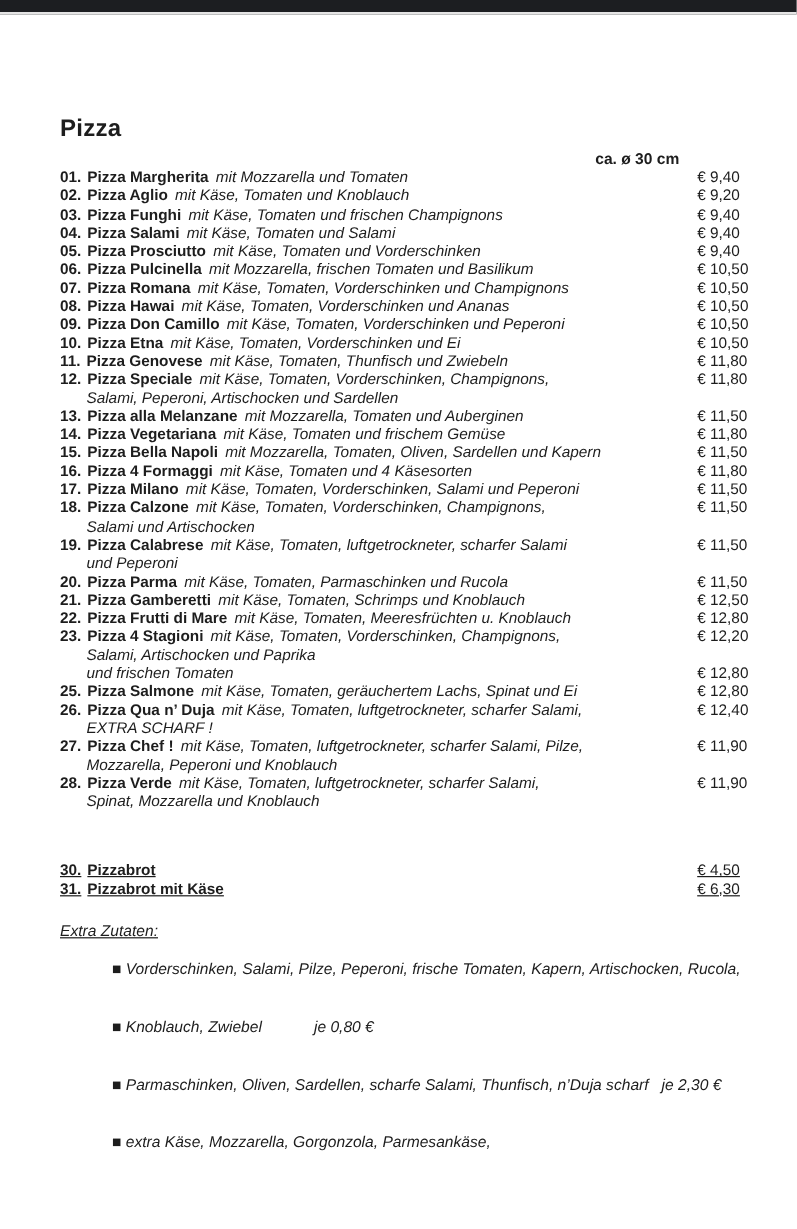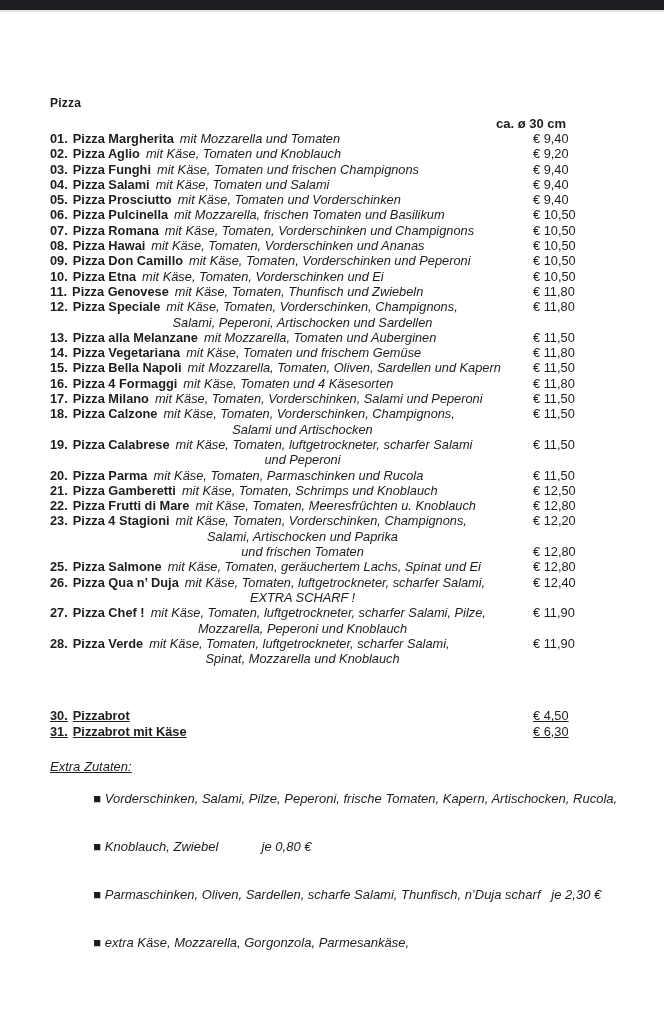--- a/index.html
+++ b/index.html
@@ -4,32 +4,32 @@
 <style>
   html, body { margin: 0; padding: 0; }
   body {
     width: 664px; height: 1024px;
     background: #ffffff;
     color: #1d1d1d;
     font-family: "Liberation Sans", sans-serif;
     overflow: hidden;
   }
   .b { font-weight: bold; }
-  .i { font-style: italic; text-align: center; }
+  .i { font-style: italic; }
 
   .topbar {
     width: 664px; height: 10px;
     background: #1c1e21;
     border-bottom: 2px solid #e4e4e4;
   }
   .content {
     padding: 84px 50px 0 50px;
   }
   .menu-title {
-    font-size: 12px;
+    font-size: 20px;
     font-weight: bold;
     margin: 0;
     letter-spacing: 0.2px;
   }
   .size-header {
     margin-top: 6px;
     padding-left: 446px;
     font-weight: bold;
     font-size: 13px;
     line-height: 15px;
@@ -38,21 +38,21 @@
   .item {
     display: flex;
     font-size: 12.8px;
     line-height: 15.3px;
   }
   .item-main { width: 483px; flex: none; }
   .line1 { white-space: nowrap; }
   .num { margin-right: 5px; margin-top: 44px; }
   .desc { margin-left: 6px; }
   .line2 { padding-left: 22px; }
-  .price { width: 81px; flex: none; }
+  .price { width: 81px; flex: none; margin-left: 48px; }
 
   #bread-list { margin-top: 42px; text-decoration: underline; }
 
   .extras {
     margin-top: 20px;
     font-size: 13px;
     font-style: italic;
     line-height: 16px;
   }
   .extras-heading { text-decoration: underline; }

